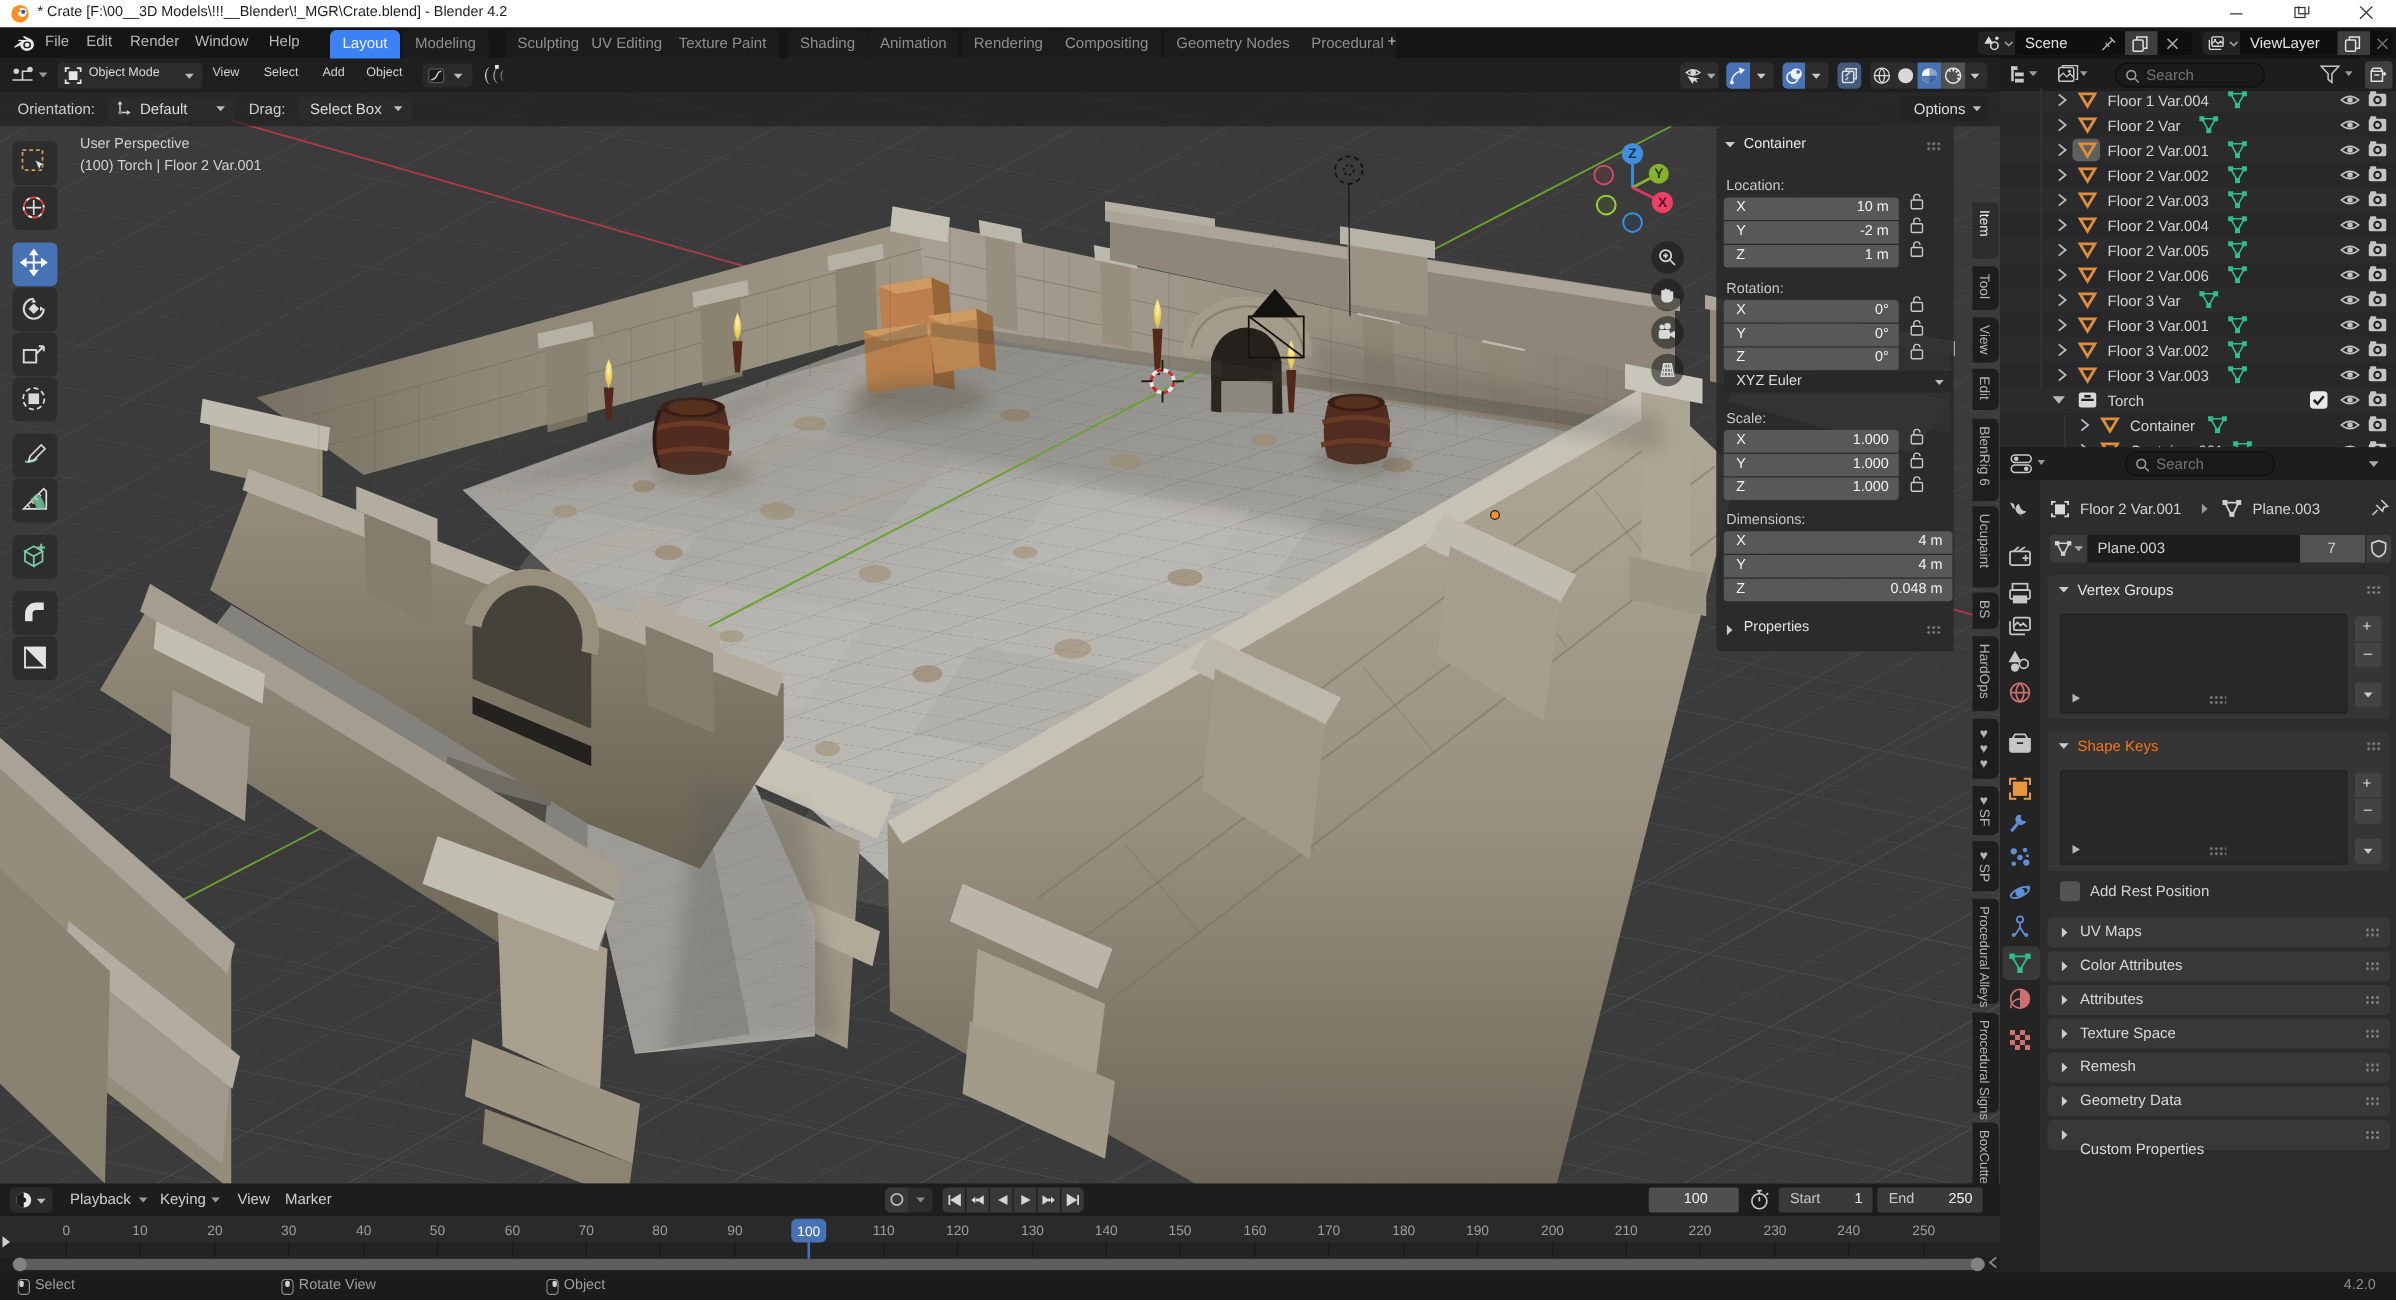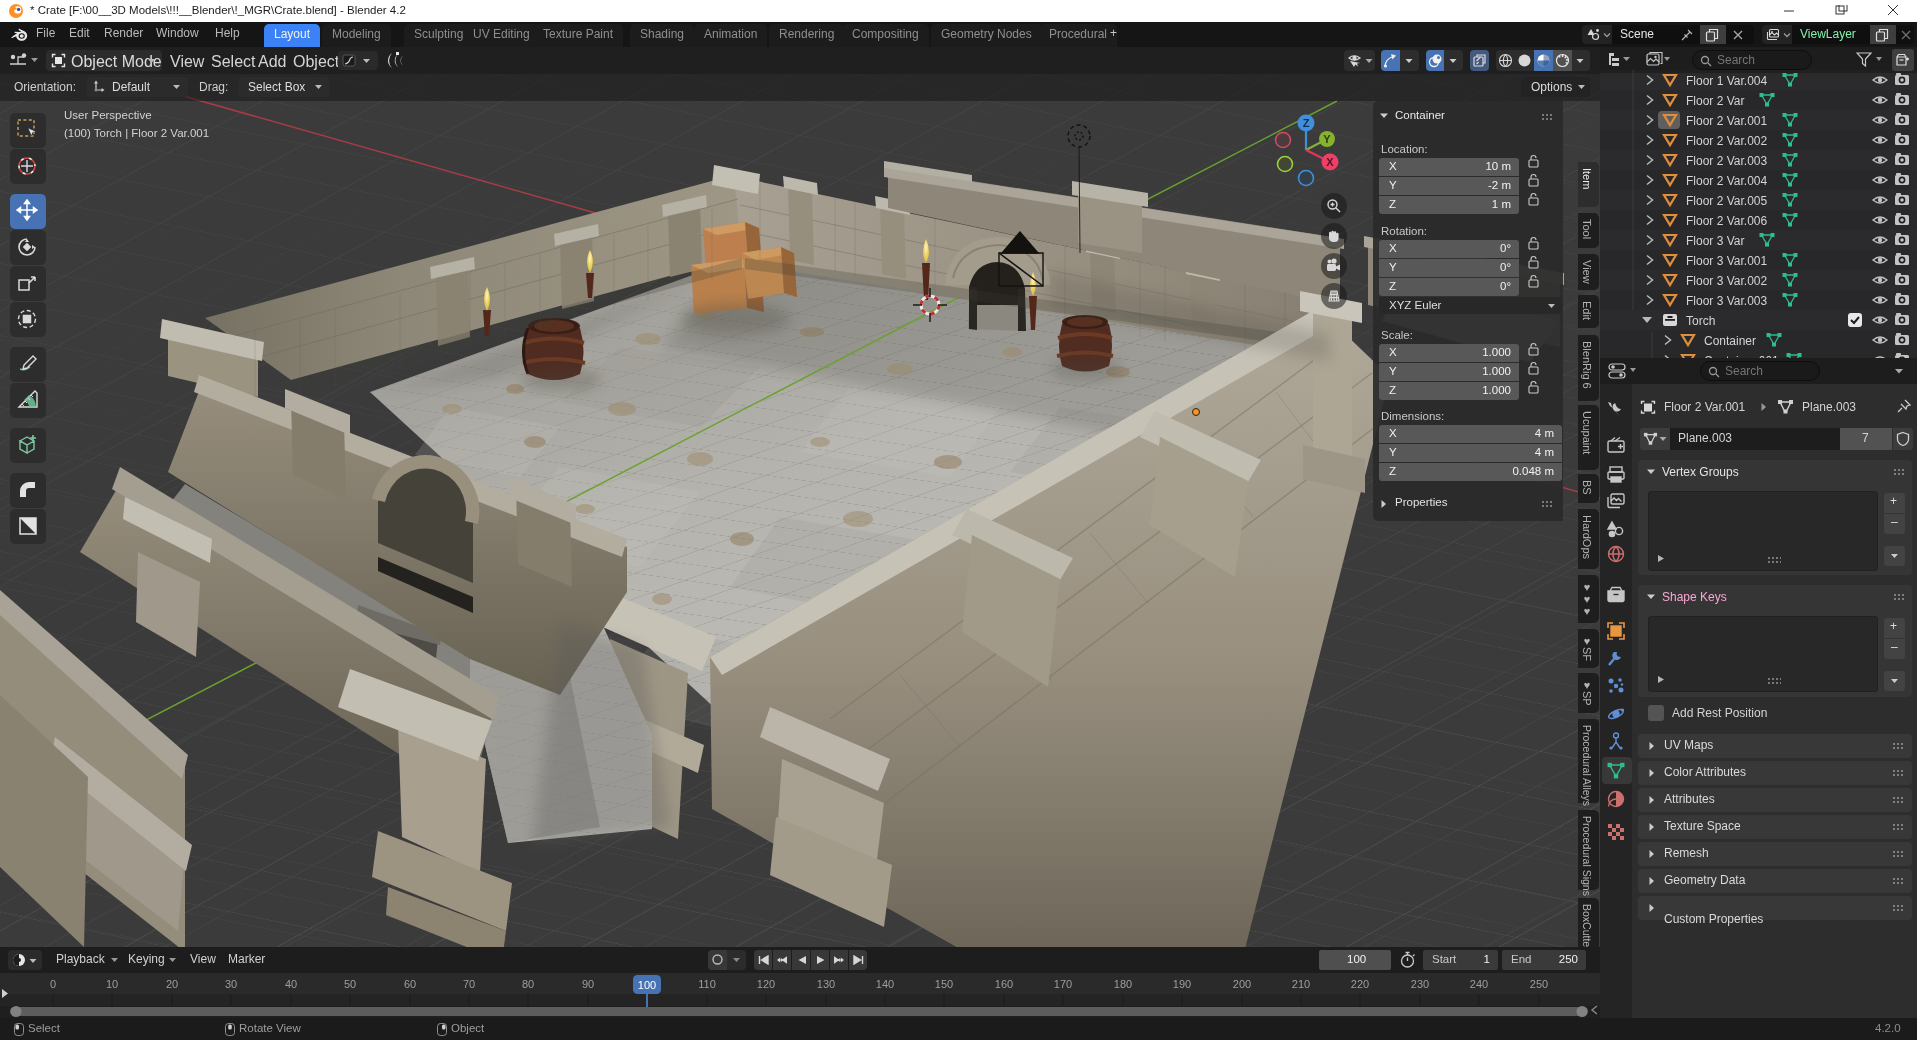--- a/index.html
+++ b/index.html
@@ -4,21 +4,21 @@
 *{margin:0;padding:0;box-sizing:border-box}
 html,body{width:1917px;height:1040px;overflow:hidden;background:#1d1d1d;font-family:"Liberation Sans",sans-serif;-webkit-font-smoothing:antialiased}
 .abs{position:absolute}
 #titlebar{position:absolute;left:0;top:0;width:1917px;height:22px;background:#ffffff;color:#1c1c1c;font-size:11.5px}
 #titlebar .ttext{position:absolute;left:30px;top:4px;letter-spacing:0}
 #topbar{position:absolute;left:0;top:22px;width:1917px;height:25px;background:#151515;color:#ababab;font-size:12px}
 .menu{position:absolute;top:4px;color:#b9b9b9}
 .wtab{position:absolute;top:2px;height:23px;line-height:21px;padding:0 10px;color:#8f8f8f;border-radius:5px 5px 0 0;background:#1c1c1c}
 .wtab.act{background:#3b82f6;color:#f0f0f0}
 #viewport{position:absolute;left:0;top:47px;width:1600px;height:900px;background:#3b3b3b;overflow:hidden}
-#vh1{position:absolute;left:0;top:0;width:1600px;height:27px;background:#1f1f1f;color:#d4d4d4;font-size:16px}
+#vh1{position:absolute;left:0;top:0;width:1600px;height:27px;background:#1f1f1f;color:#d4d4d4;font-size:10px}
 #vh2{position:absolute;left:0;top:27px;width:1600px;height:27px;background:rgba(22,22,22,0.52);color:#cfcfcf;font-size:12px}
 .hbtn{position:absolute;background:#2c2c2c;border-radius:4px;color:#dcdcdc}
 .vtext{position:absolute;left:64px;top:59px;color:#d2d2d2;font-size:11.5px;line-height:18px}
 #toolbar{position:absolute;left:10px;top:66px;width:36px}
 .tbtn{position:absolute;left:0;width:36px;height:35px;background:rgba(44,44,44,0.95);border-radius:5px}
 .tbtn.blue{background:#4772b3}
 #npanel{position:absolute;left:1373px;top:54px;width:190px;height:420px;background:rgba(42,42,42,0.93);border-radius:5px 0 0 5px;color:#c8c8c8;font-size:11.5px}
 #ntabs{position:absolute;left:1578px;top:54px;width:22px}
 .ntab{position:absolute;left:0;width:21px;background:#1e1e1e;color:#b4b4b4;border-radius:0 5px 5px 0;font-size:11px}
 .ntab span{position:absolute;left:3px;top:6px;writing-mode:vertical-rl;transform:none;white-space:nowrap}
@@ -99,21 +99,21 @@
    <div class="abs" style="left:0;top:0;width:30px;height:19px;background:#232323;border-radius:4px 0 0 4px"></div>
    <svg class="abs" style="left:4px;top:3px" width="14" height="13" viewBox="0 0 14 13" fill="none" stroke="#d8d8d8" stroke-width="1.1">
         <rect x="3.5" y="1.5" width="9" height="7.5" rx="1"></rect>
         <path d="M3.5 7 l2.5-2.5 2.5 2.5 2-2 2 2" fill="none"></path>
         <circle cx="6" cy="3.8" r="0.9" fill="#d8d8d8" stroke="none"></circle>
         <path d="M1.5 4 v6.5 a1 1 0 0 0 1 1 H11" stroke="#d8d8d8"></path>
       </svg>
    <svg class="abs" style="left:21px;top:7px" width="8" height="6" viewBox="0 0 8 6" fill="none">
         <path d="M1 1.5 L4 4.5 L7 1.5" stroke="#9a9a9a" stroke-width="1.3"></path>
       </svg>
-   <span class="abs" style="left:38px;top:2px;color:#86efac">ViewLayer</span>
+   <span class="abs" style="left:38px;top:2px;color:#e5e5e5">ViewLayer</span>
    <div class="abs" style="left:108px;top:0;width:26px;height:19px;background:#3e3e3e"></div>
    <svg class="abs" style="left:113px;top:2.5px" width="14" height="14" viewBox="0 0 14 14" fill="none" stroke="#e0e0e0" stroke-width="1.2">
         <rect x="1.5" y="4" width="8" height="9" rx="1"></rect>
         <path d="M4.5 4 V1.5 h8 v9 h-2.5"></path>
       </svg>
    <svg class="abs" style="left:139px;top:4.5px" width="10" height="10" viewBox="0 0 10 10" stroke="#6e6e6e" stroke-width="1.3">
         <path d="M1 1 L9 9 M9 1 L1 9"></path>
       </svg>
  </div>
 </div>
@@ -1154,21 +1154,21 @@
       </div>
  <div class="abs" style="left:284px;top:188px;width:21px;height:20px;background:#434343;border-radius:3px">
         <svg class="abs" style="left:6px;top:7px" width="9" height="6" viewBox="0 0 9 6">
           <path d="M1 1 l3.5 4 3.5-4" fill="#ccc"></path>
         </svg>
       </div>
  <div class="abs" style="left:38px;top:227px;width:274px;height:112px;background:#353535;border-radius:4px"></div>
  <svg class="abs" style="left:46px;top:235px" width="10" height="8" viewBox="0 0 10 8">
         <path d="M1 1.5 l4 4.5 4-4.5" fill="#ccc"></path>
       </svg>
- <span class="abs" style="left:62px;top:232px;color:#f9a8d4">Shape Keys</span>
+ <span class="abs" style="left:62px;top:232px;color:#f97316">Shape Keys</span>
  <div class="dots" style="right:12px;top:235px"></div>
  <div class="abs" style="left:48px;top:258px;width:230px;height:76px;background:#282828;border:1px solid #212121;border-radius:3px">
    <svg class="abs" style="left:8px;top:58px" width="8" height="9" viewBox="0 0 8 9">
           <path d="M1 1 l6 3.5 -6 3.5 Z" fill="#b5b5b5"></path>
         </svg>
    <div class="dots" style="left:118px;top:60px;width:14px"></div>
  </div>
  <div class="abs" style="left:284px;top:260px;width:21px;height:20px;background:#434343;border-radius:3px 3px 0 0">
         <span class="abs" style="left:6px;top:1px;color:#ddd">+</span>
       </div>

